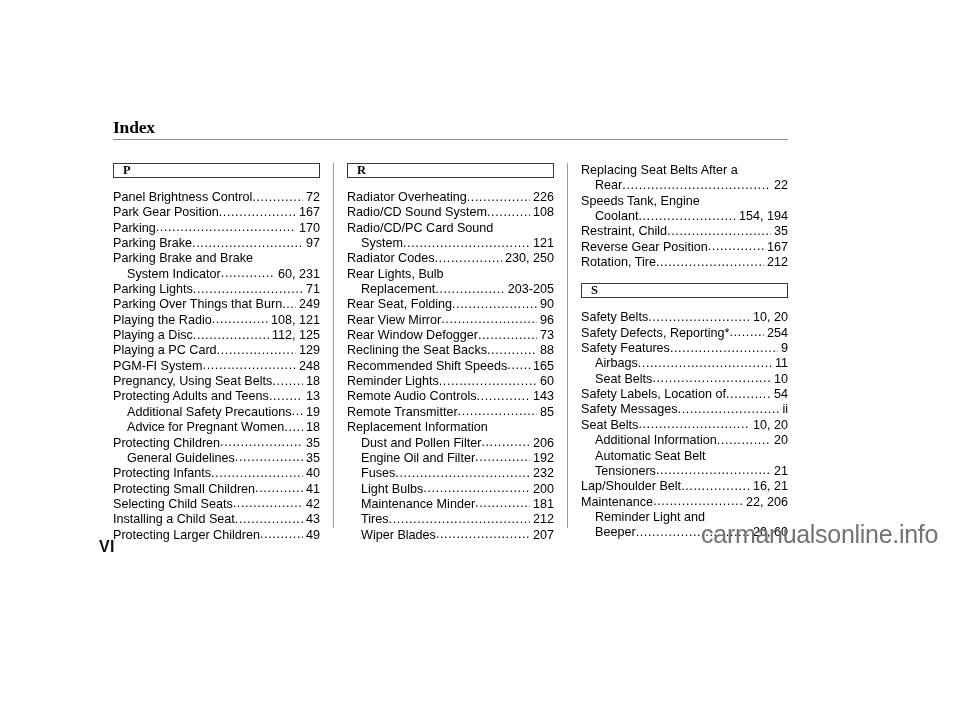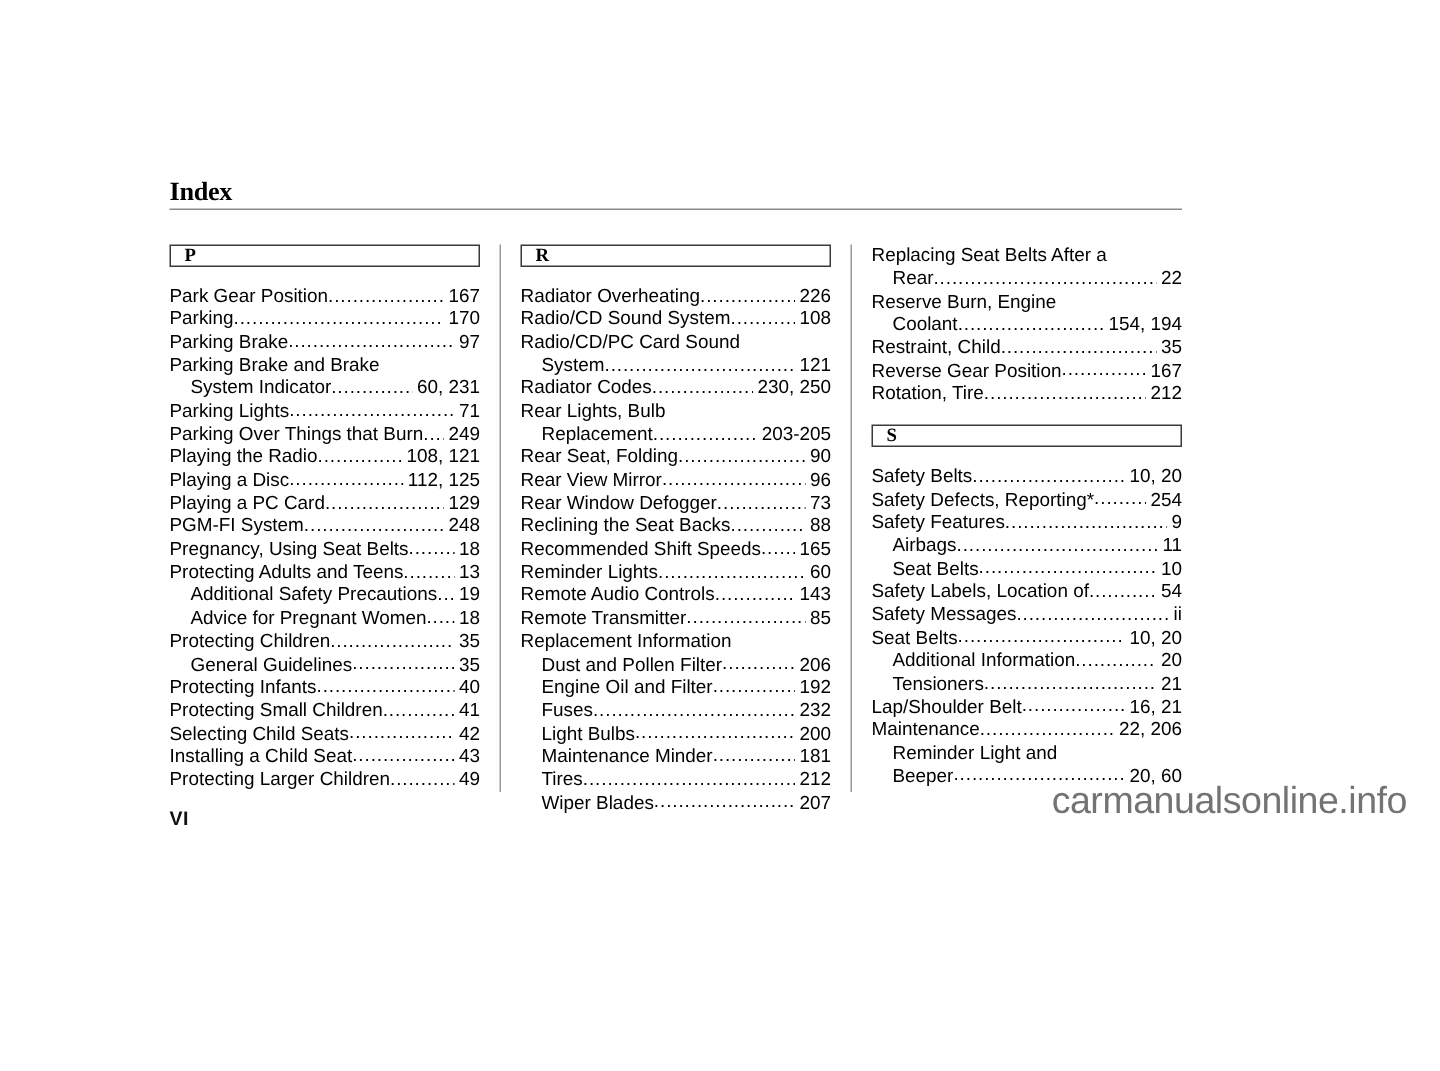--- a/index.html
+++ b/index.html
@@ -127,25 +127,25 @@
     content: "............................................................................................................";
   }
   .entry .pages {
     flex: none;
     padding-left: 2.5px;
   }
 
   
   .folio {
     position: absolute;
-    left: 113px;
+    left: 99px;
     top: 538px;
     font-family: "Liberation Sans", sans-serif;
     font-weight: bold;
-    font-size: 13px;
+    font-size: 16px;
     letter-spacing: 0.3px;
     color: #111;
   }
 
   
   .watermark {
     position: absolute;
     right: 22px;
     bottom: 8px;
     font-family: "Liberation Sans", sans-serif;
@@ -166,20 +166,25 @@
   </div>
 
   <div class="columns">
 
     <div class="col">
         <div class="letter-box">
           <span class="letter">P</span>
         </div>
         <div class="entries">
           <div class="entry">
+            <span class="label">Panel Brightness Control</span>
+            <span class="leader"></span>
+            <span class="pages">72</span>
+          </div>
+          <div class="entry">
             <span class="label">Park Gear Position</span>
             <span class="leader"></span>
             <span class="pages">167</span>
           </div>
           <div class="entry">
             <span class="label">Parking</span>
             <span class="leader"></span>
             <span class="pages">170</span>
           </div>
           <div class="entry">
@@ -408,21 +413,21 @@
         <div class="entries">
           <div class="entry nolead">
             <span class="label">Replacing Seat Belts After a</span>
           </div>
           <div class="entry sub">
             <span class="label">Rear</span>
             <span class="leader"></span>
             <span class="pages">22</span>
           </div>
           <div class="entry nolead">
-            <span class="label">Reserve Burn, Engine</span>
+            <span class="label">Speeds Tank, Engine</span>
           </div>
           <div class="entry sub">
             <span class="label">Coolant</span>
             <span class="leader"></span>
             <span class="pages">154, 194</span>
           </div>
           <div class="entry">
             <span class="label">Restraint, Child</span>
             <span class="leader"></span>
             <span class="pages">35</span>
@@ -480,20 +485,23 @@
           <div class="entry">
             <span class="label">Seat Belts</span>
             <span class="leader"></span>
             <span class="pages">10, 20</span>
           </div>
           <div class="entry sub">
             <span class="label">Additional Information</span>
             <span class="leader"></span>
             <span class="pages">20</span>
           </div>
+          <div class="entry sub nolead">
+            <span class="label">Automatic Seat Belt</span>
+          </div>
           <div class="entry sub">
             <span class="label">Tensioners</span>
             <span class="leader"></span>
             <span class="pages">21</span>
           </div>
           <div class="entry">
             <span class="label">Lap/Shoulder Belt</span>
             <span class="leader"></span>
             <span class="pages">16, 21</span>
           </div>

